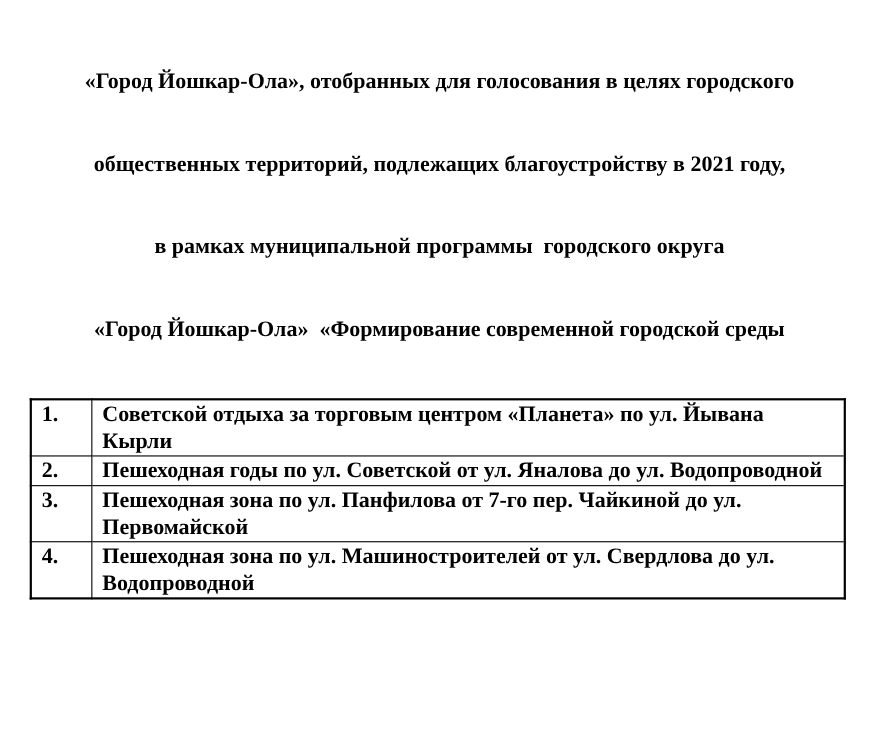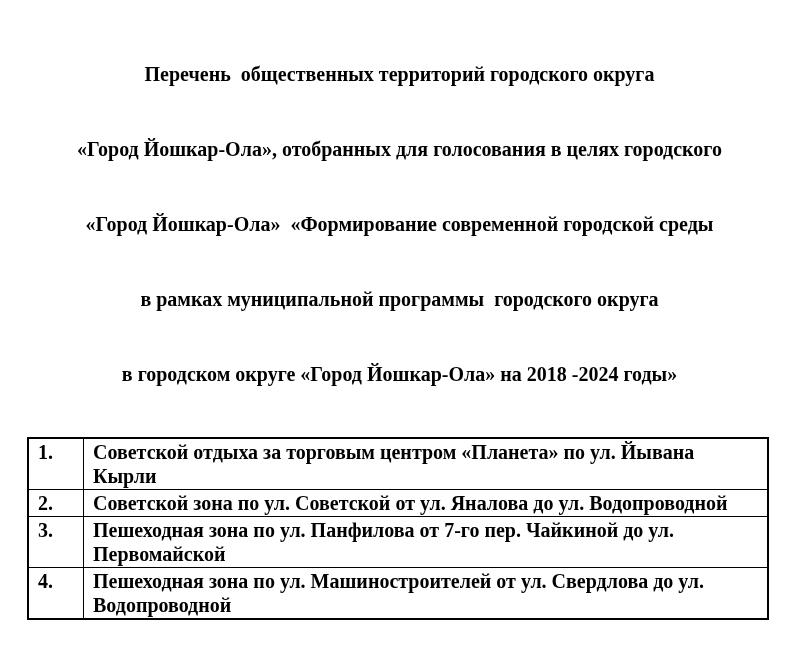--- a/index.html
+++ b/index.html
@@ -45,37 +45,36 @@
   td.txt {
     white-space: pre-wrap;
   }
 </style>
 </head>
 <body>
 
 <div class="page">
 
   <div class="title">
-    <div>Перечень  общественных территорий городского округа</div>
     <div>«Город Йошкар-Ола», отобранных для голосования в целях городского</div>
+    <div>общественных территорий, подлежащих благоустройству в 2021 году,</div>
+    <div>в рамках муниципальной программы  городского округа</div>
     <div>«Город Йошкар-Ола»  «Формирование современной городской среды</div>
-    <div>в рамках муниципальной программы  городского округа</div>
-    <div>в городском округе «Город Йошкар-Ола» на 2018 -2024 годы»</div>
   </div>
 
   <table class="doc-table">
     <tbody>
       <tr>
         <td class="num">1.</td>
         <td class="txt">Советской отдыха за торговым центром «Планета» по ул. Йывана
 Кырли</td>
       </tr>
       <tr>
         <td class="num">2.</td>
-        <td class="txt">Советской зона по ул. Советской от ул. Яналова до ул. Водопроводной</td>
+        <td class="txt">Пешеходная годы по ул. Советской от ул. Яналова до ул. Водопроводной</td>
       </tr>
       <tr>
         <td class="num">3.</td>
         <td class="txt">Пешеходная зона по ул. Панфилова от 7-го пер. Чайкиной до ул.
 Первомайской</td>
       </tr>
       <tr>
         <td class="num">4.</td>
         <td class="txt">Пешеходная зона по ул. Машиностроителей от ул. Свердлова до ул.
 Водопроводной</td>

